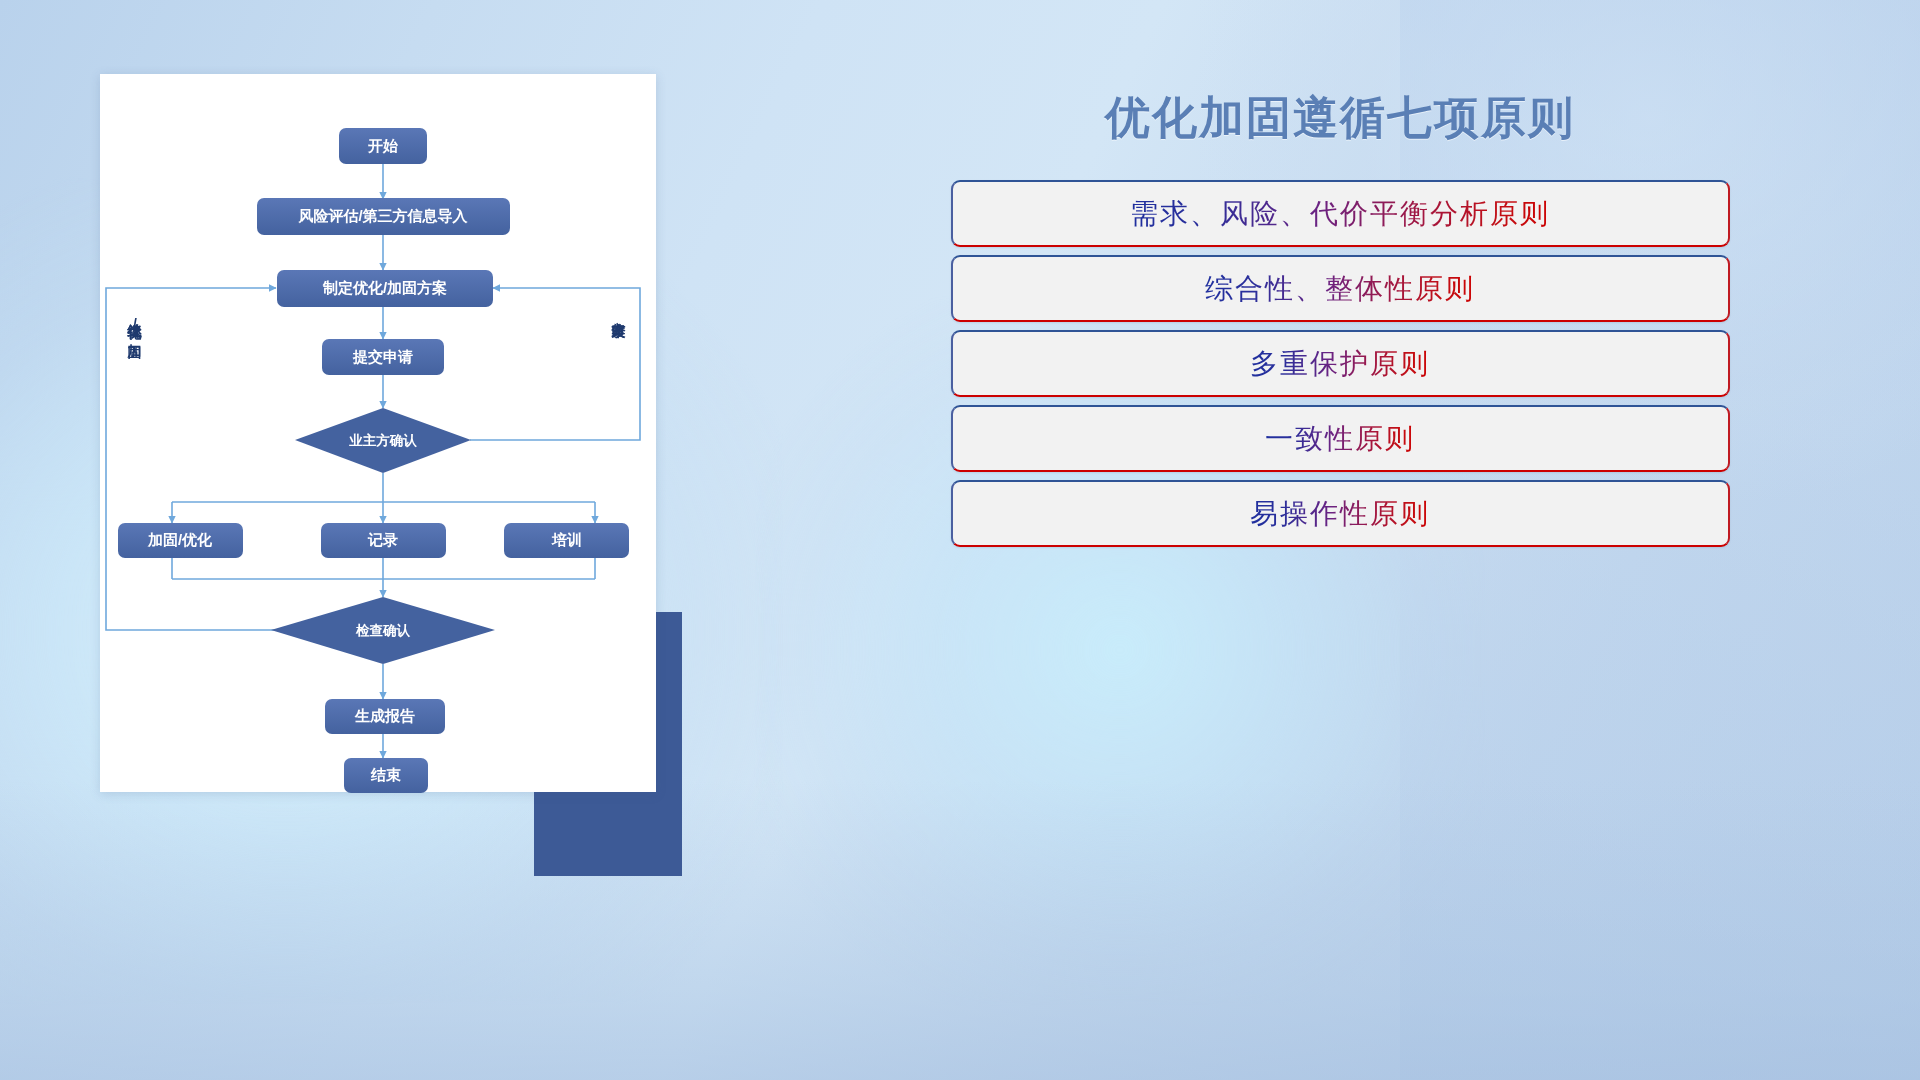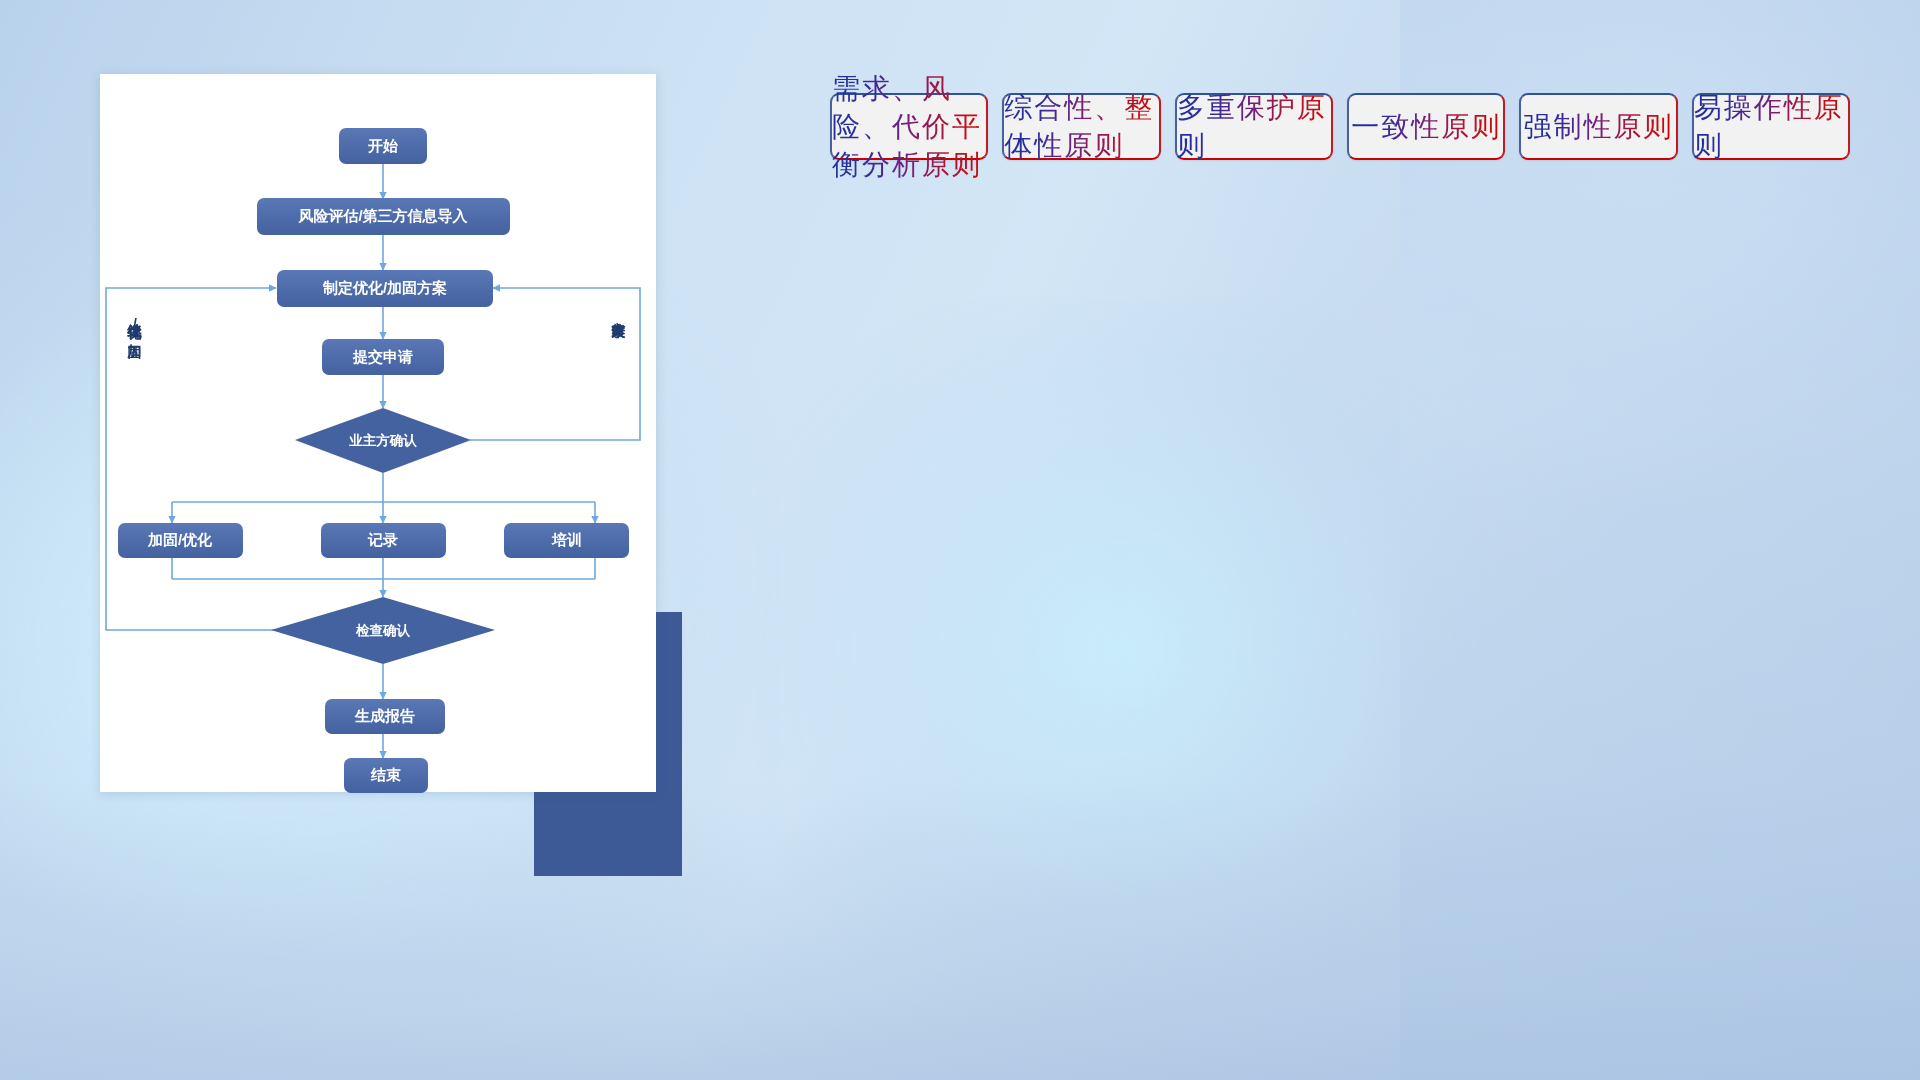--- a/index.html
+++ b/index.html
@@ -68,21 +68,21 @@
   
   #right-panel{position:absolute;left:830px;top:70px;width:1020px;height:960px;}
   #panel-title{
     width:100%;text-align:center;
     font-size:45px;font-weight:bold;
     color:#5a7fb5;
     letter-spacing:2px;
     margin-top:18px;
     text-shadow:0 1px 0 rgba(255,255,255,.55);
   }
-  #cards{margin-top:23px;display:flex;flex-direction:row;gap:14px;}
+  #cards{margin-top:32px;display:flex;flex-direction:column;gap:8px;}
   .pcard{
     position:relative;
     width:775px;margin:0 auto;height:63px;
     background:#f2f2f2;
     border-radius:9px;
     border-top:2px solid #2f5496;
     border-bottom:2.5px solid #cc0000;
     border-left:2px solid #4a5fa0;
     border-right:2px solid #c01a22;
     display:flex;align-items:center;justify-content:center;
@@ -215,42 +215,40 @@
     </g>
   </svg>
 
   <div class="vtext" id="vlabel-left">继续优化/加固</div>
 
   <div class="vtext" id="vlabel-right">方案修改</div>
 </div>
 
 <div id="right-panel">
 
+  <div id="panel-title">优化加固遵循七项原则</div>
 
   <div id="cards">
 
     <div class="pcard">
       <span class="pcard-text">需求、风险、代价平衡分析原则</span>
     </div>
 
     <div class="pcard">
       <span class="pcard-text">综合性、整体性原则</span>
     </div>
 
 
     <div class="pcard">
       <span class="pcard-text">多重保护原则</span>
     </div>
 
     <div class="pcard">
       <span class="pcard-text">一致性原则</span>
     </div>
 
-    <div class="pcard">
-      <span class="pcard-text">强制性原则</span>
-    </div>
 
     <div class="pcard">
       <span class="pcard-text">易操作性原则</span>
     </div>
 
   </div>
 </div>
 
 </body></html>

